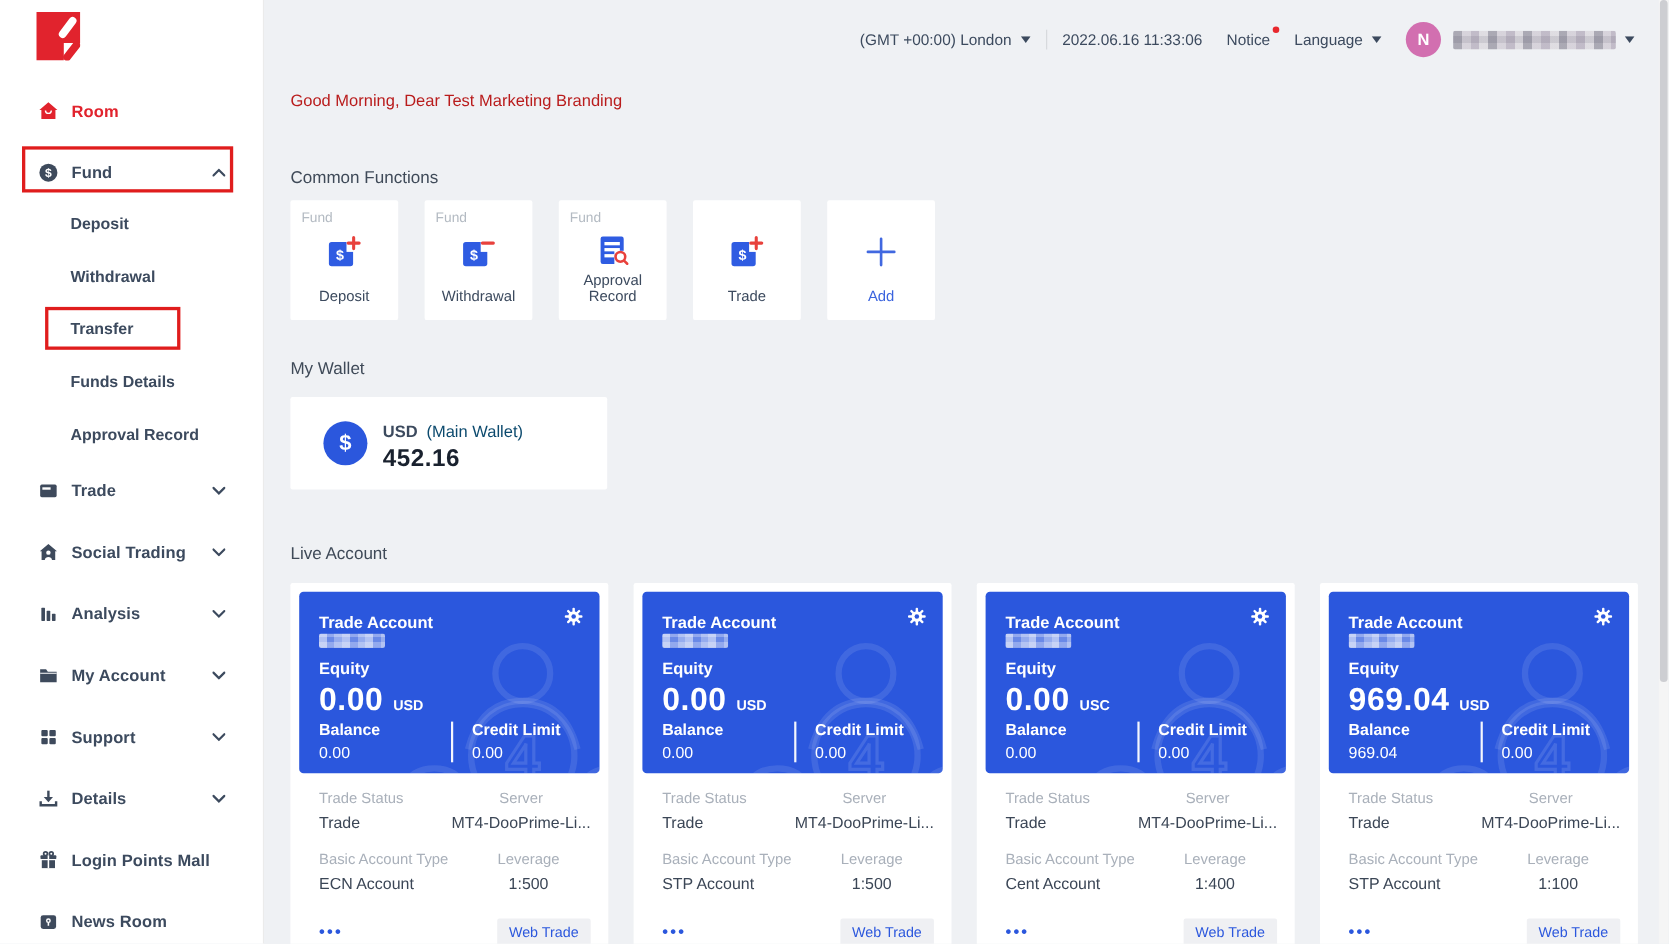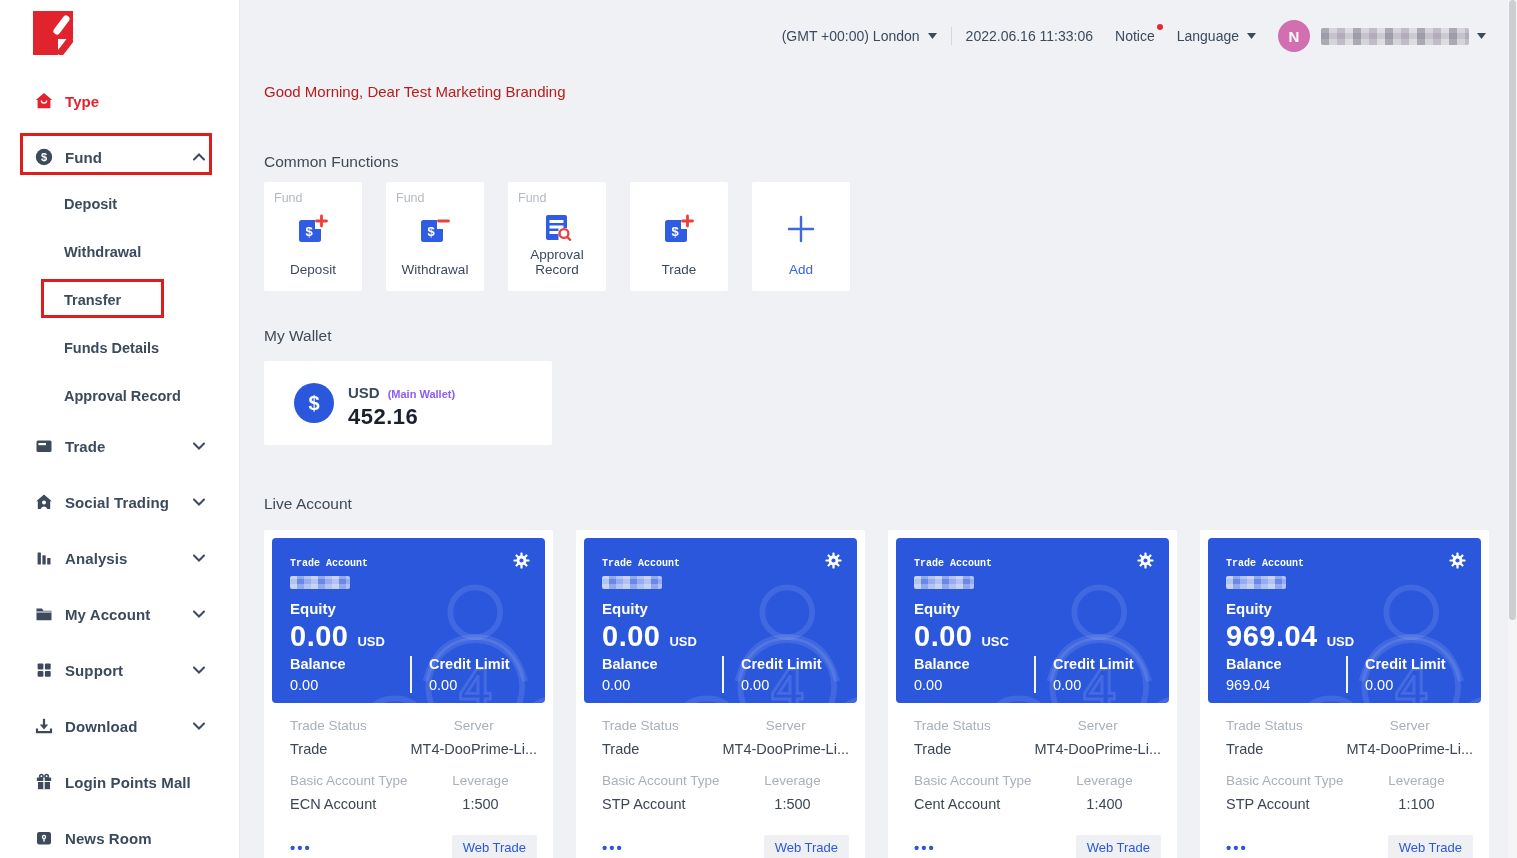--- a/index.html
+++ b/index.html
@@ -76,34 +76,34 @@
     position:absolute; left:264px; top:361px; width:288px; height:84px;
     background:#fff; border-radius:2px; cursor:pointer;
   }
   .wallet-circle {
     position:absolute; left:30px; top:22px; width:40px; height:40px; border-radius:50%;
     background:#2b57dd; color:#fff; font-size:20px; font-weight:700;
     display:flex; align-items:center; justify-content:center;
   }
   .wallet-cur-row { position:absolute; left:84px; top:23px; display:flex; align-items:baseline; }
   .wallet-cur { font-size:15px; font-weight:700; color:#3c4a5e; }
-  .wallet-tag { font-size:11px; color:#8b5cf6; margin-left:8px;font-weight:bold; }
+  .wallet-tag { font-size:15px; color:#0c4a6e; margin-left:8px; }
   .wallet-amt { position:absolute; left:84px; top:43px; font-size:22px; font-weight:700; color:#19212e; letter-spacing:.5px; }
 
   
   .acard {
     position:absolute; top:530px; width:289px; height:345px;
     background:#fff; border-radius:2px;
   }
   .apanel {
     position:absolute; left:8px; top:8px; width:273px; height:165px;
     border-radius:4px; background:#2b57dd; color:#fff; overflow:hidden;
   }
   .apanel .wm { position:absolute; right:-28px; top:34px; pointer-events:none; }
-  .acc-title { position:absolute; left:18px; top:20px; font-size:10px; font-weight:700;font-family:Liberation Mono, monospace; }
+  .acc-title { position:absolute; left:18px; top:20px; font-size:15px; font-weight:700; }
   .acc-gear { position:absolute; right:14px; top:13px; cursor:pointer; }
   .mosaic-acc {
     position:absolute; left:18px; top:38px; width:60px; height:13px; border-radius:2px;
     background-image:
       repeating-linear-gradient(90deg, rgba(255,255,255,.6) 0 7px, rgba(255,255,255,.22) 7px 14px, rgba(255,255,255,.45) 14px 21px),
       repeating-linear-gradient(0deg, rgba(255,255,255,.35) 0 5px, rgba(255,255,255,.1) 5px 10px);
     filter:blur(.4px);
   }
   .acc-eq-label { position:absolute; left:18px; top:62px; font-size:15px; font-weight:700; }
   .acc-eq-row { position:absolute; left:18px; top:82px; display:flex; align-items:baseline; }
@@ -149,21 +149,21 @@
     </svg>
   </div>
 
   <div class="nav-row active" style="top:88px">
     <span class="nav-icon">
       <svg width="18" height="18" viewBox="0 0 18 18">
         <path d="M9 1 L17.2 8 H15.4 V16.2 H2.6 V8 H0.8 Z" fill="#e1232d"></path>
         <path d="M5.7 8.4 a3.3 3.3 0 0 0 6.6 0 L11 8.4 a2 2 0 0 1 -4 0 Z" fill="#ffffff"></path>
       </svg>
     </span>
-    <span class="nav-label">Type</span>
+    <span class="nav-label">Room</span>
   </div>
 
   <div class="nav-row" style="top:144px">
     <span class="nav-icon">
       <svg width="18" height="18" viewBox="0 0 18 18">
         <circle cx="9" cy="9" r="8.2" fill="#3e4a5c"></circle>
         <text x="9" y="13.2" text-anchor="middle" font-size="11" font-weight="bold" fill="#ffffff">$</text>
       </svg>
     </span>
     <span class="nav-label">Fund</span>
@@ -270,21 +270,21 @@
   </div>
 
   <div class="nav-row" style="top:713px">
     <span class="nav-icon">
       <svg width="18" height="18" viewBox="0 0 18 18">
         <rect x="7.9" y="1.8" width="2.2" height="6.4" fill="#3e4a5c"></rect>
         <path d="M4.8 7.5 h8.4 L9 12.4 Z" fill="#3e4a5c"></path>
         <path d="M2 11.5 v3.6 h14 v-3.6" stroke="#3e4a5c" stroke-width="2.2" fill="none"></path>
       </svg>
     </span>
-    <span class="nav-label">Download</span>
+    <span class="nav-label">Details</span>
     <span class="nav-chevron">
       <svg width="12" height="8" viewBox="0 0 12 8">
           <path d="M1 1.5 L6 6.5 L11 1.5" stroke="#3c4a5e" stroke-width="2" fill="none" stroke-linecap="round"></path>
         </svg>
     </span>
   </div>
 
   <div class="nav-row" style="top:769px">
     <span class="nav-icon">
       <svg width="18" height="18" viewBox="0 0 18 18">

